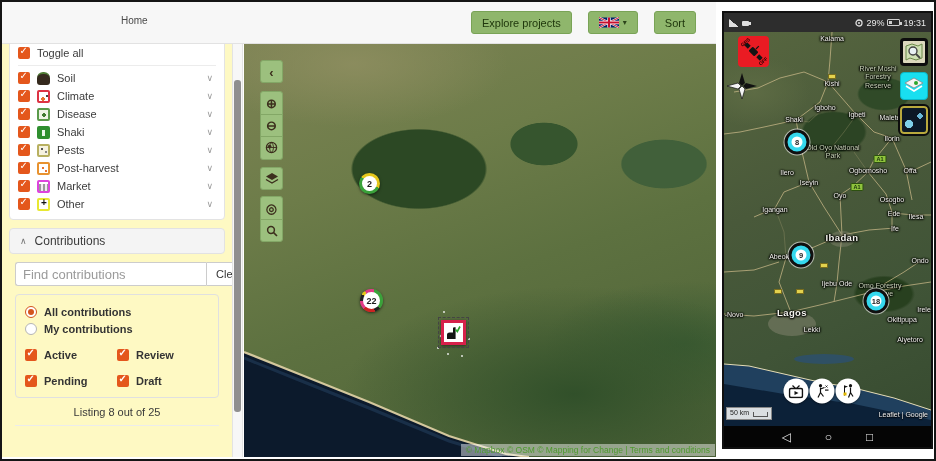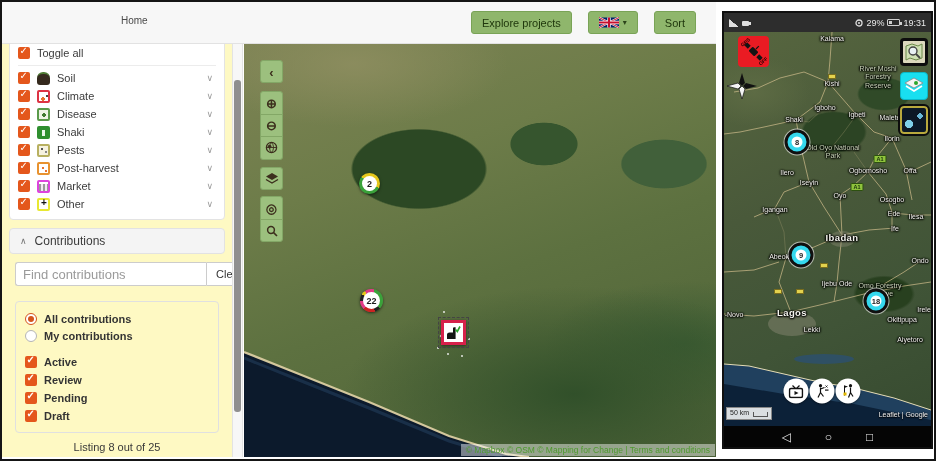--- a/index.html
+++ b/index.html
@@ -36,26 +36,26 @@
   .ci-7 { border:2px solid #e8e832; background:#fff; position:relative; }
   .ci-7::after { content:"+"; position:absolute; left:2px; top:-3px; color:#111; font-size:10px; font-weight:bold; }
 
   .contrib-head { margin-top:8px; height:26px; background:#f4f4f4; border:1px solid #e2e2e2; border-radius:4px; display:flex; align-items:center; gap:8px; padding:0 10px; color:#3c3c3c; font-size:12px; }
   .collapse-caret { color:#777; font-size:9px; }
   .contrib-body { padding:8px 6px 0 6px; }
   .search-row { display:flex; }
   .search-input { flex:1; height:24px; border:1px solid #ccc; border-right:none; border-radius:3px 0 0 3px; padding:0 7px; font-size:13px; color:#333; font-family:inherit; }
   .search-input::placeholder { color:#9a9a9a; }
   .clear-btn { height:24px; background:#fff; border:1px solid #ccc; border-radius:0 3px 3px 0; font-size:11px; color:#333; padding:0 9px; cursor:pointer; font-family:inherit; }
-  .filter-box { margin-top:15px; border:1px solid #e0e0e0; border-radius:4px; padding:8px 9px 9px 9px; }
+  .filter-box { margin-top:8px; border:1px solid #e0e0e0; border-radius:4px; padding:8px 9px 9px 9px; }
   .opt-row { display:flex; align-items:center; gap:7px; height:17px; font-weight:bold; color:#343434; }
   .radio { width:12px; height:12px; min-width:12px; border:1px solid #b5b5b5; border-radius:50%; position:relative; background:#fff; }
   .radio.sel { border-color:#d4551e; }
   .radio.sel::after { content:""; position:absolute; inset:2px; border-radius:50%; background:#d4551e; }
-  .check-grid { display:grid; grid-template-columns:1fr; row-gap:3px; margin-top:10px; }
+  .check-grid { display:grid; grid-template-columns:1fr 1fr; row-gap:11px; margin-top:10px; }
   .check-grid .opt-row { height:15px; }
   .sort-row { text-align:right; margin:11px 2px 2px 0; }
   .sort-btn { border:1px solid #ccc; background:#fff; border-radius:3px; font-size:10.5px; color:#333; padding:4px 8px; cursor:pointer; font-family:inherit; }
   .sort-btn b { font-weight:bold; }
   .listing { text-align:center; margin:8px 0 7px; color:#3a3a3a; }
 
   .vscroll { position:absolute; left:230px; top:42px; width:11px; height:413px; background:#f7f7f7; border-left:1px solid #e3e3e3; border-right:1px solid #e3e3e3; }
   .vthumb { margin:36px 1px 0 1px; width:7px; height:332px; background:#8f8f8f; border-radius:3px; }
 
   

